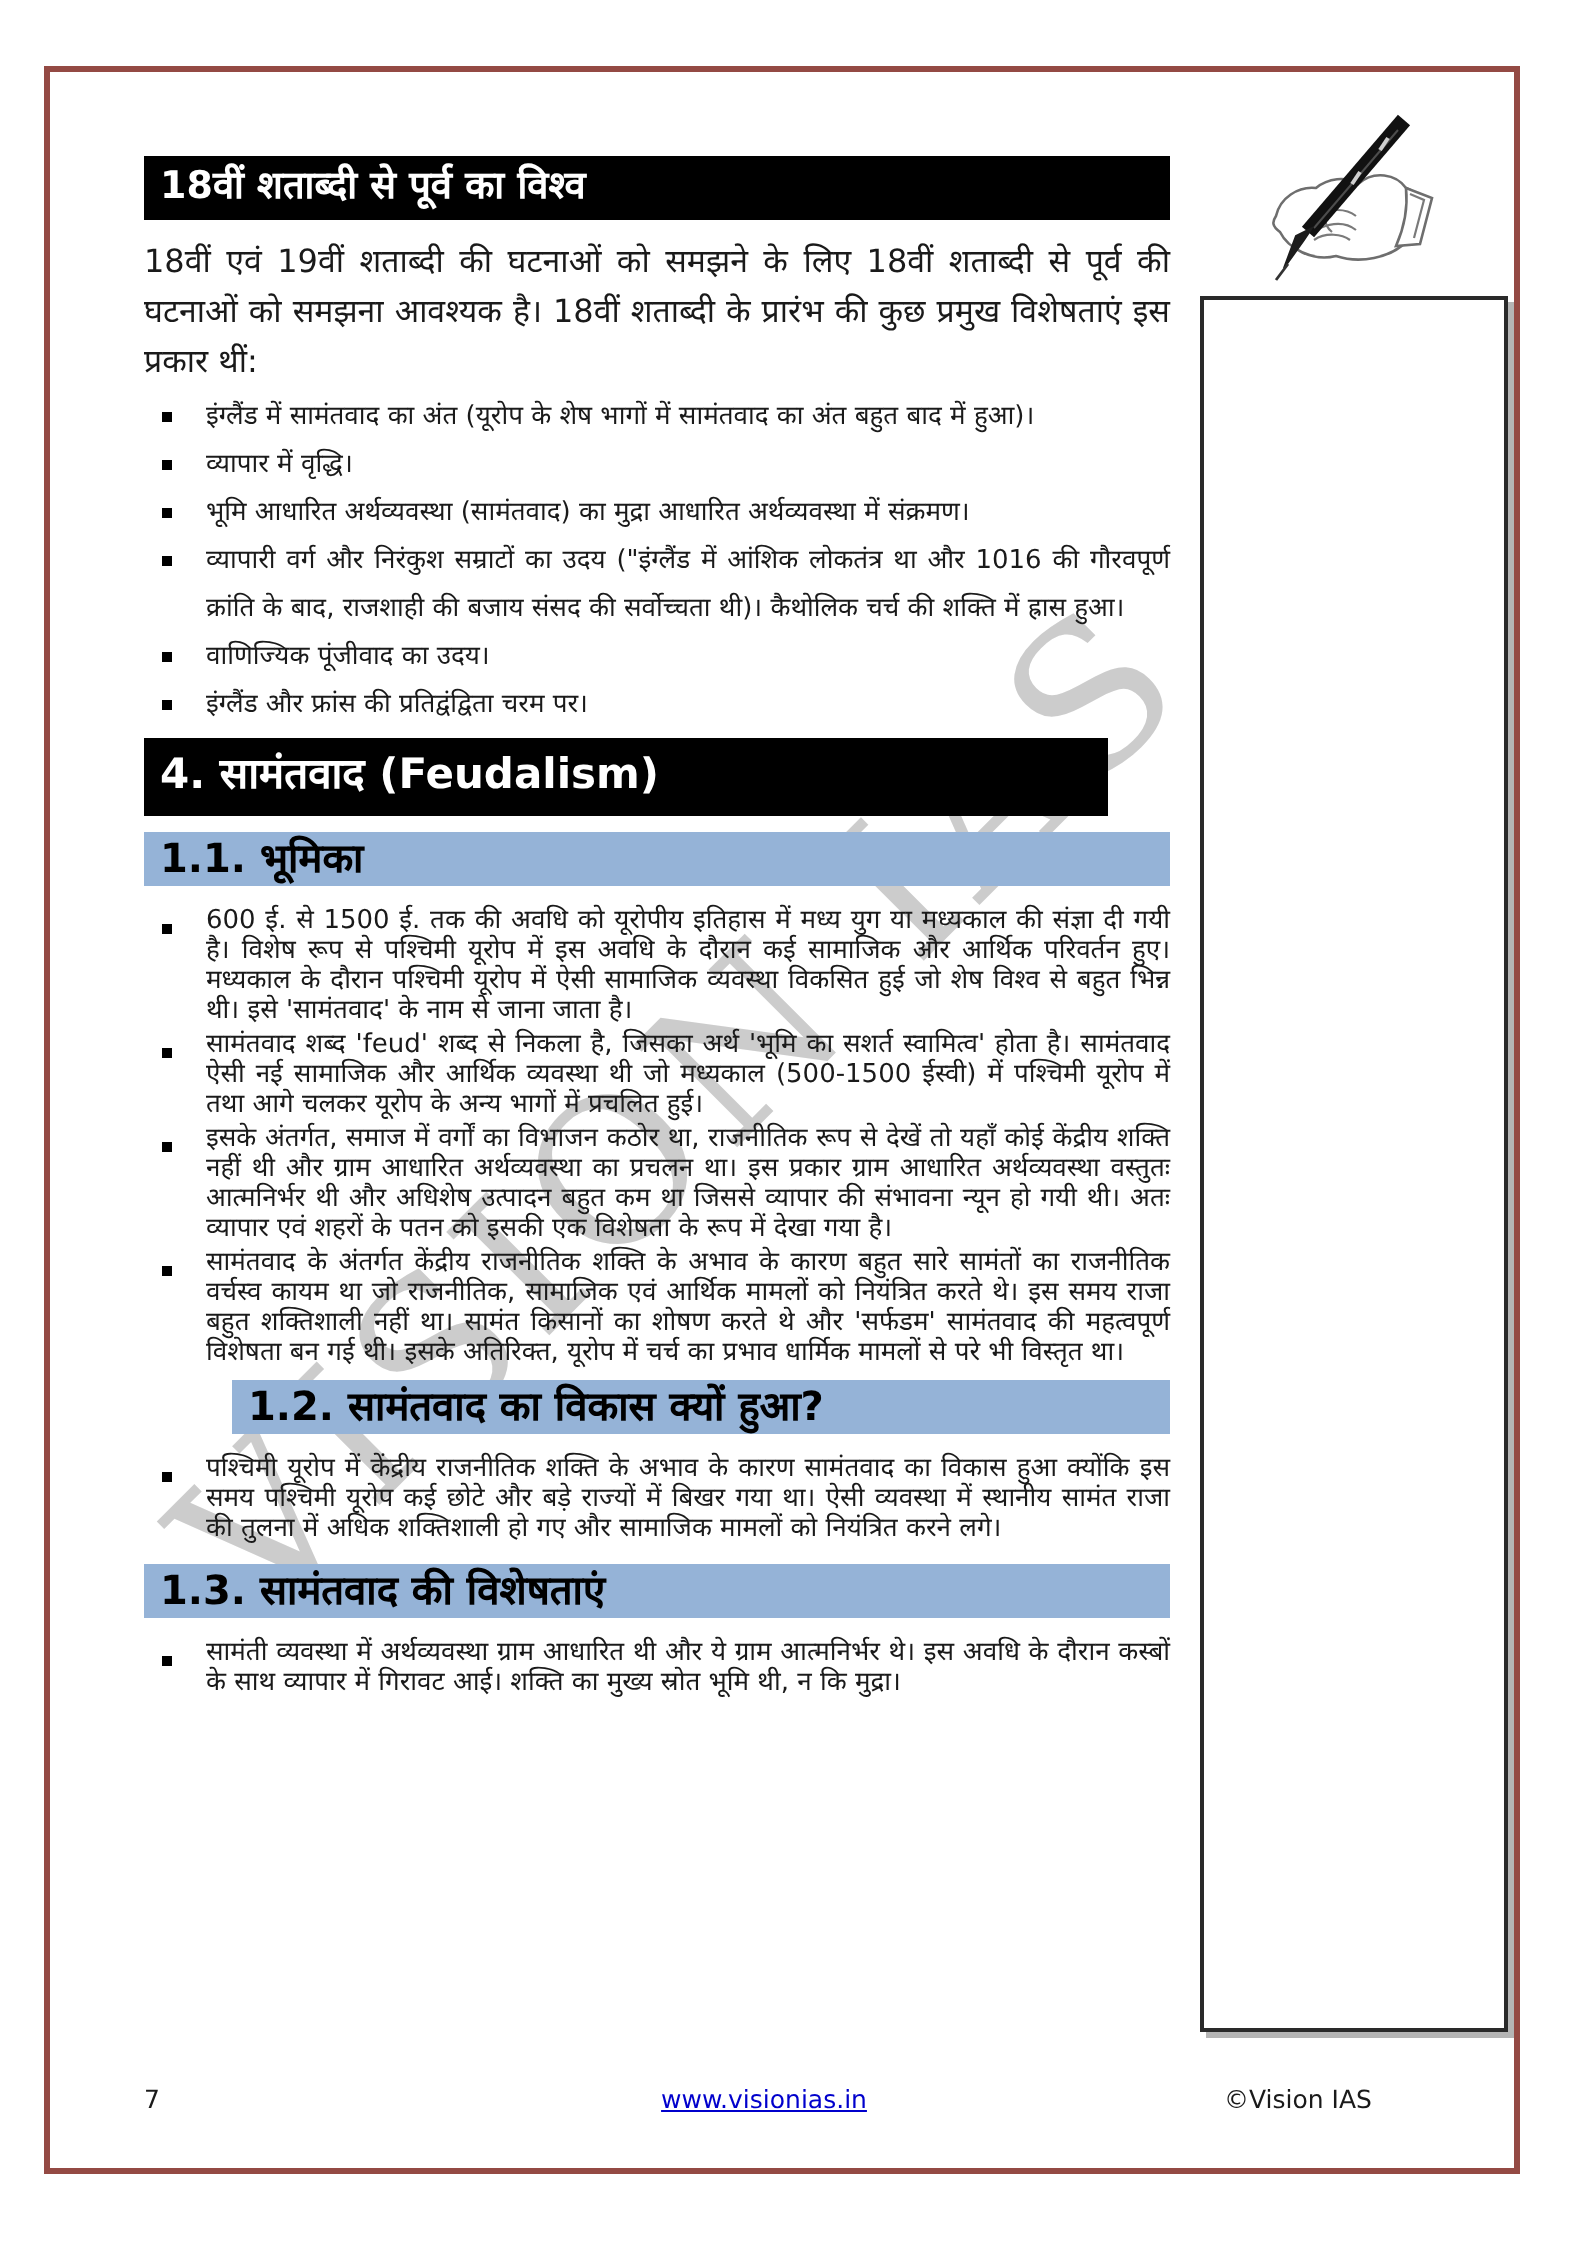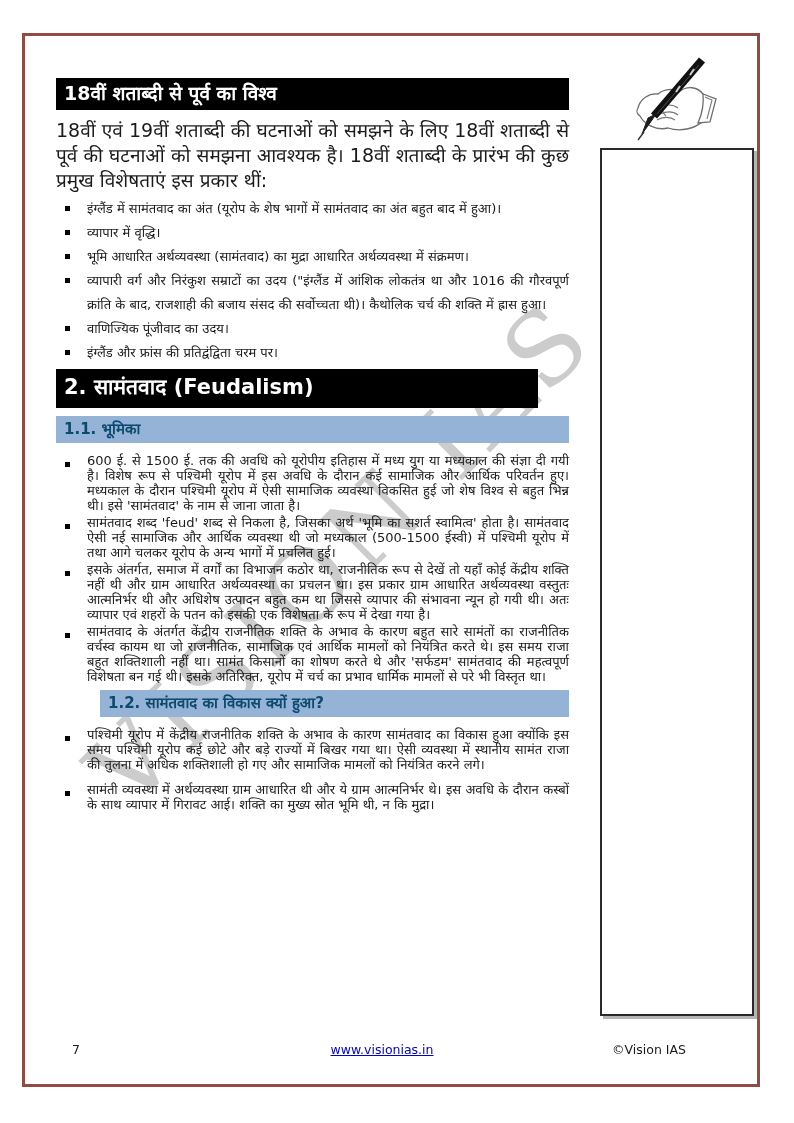--- a/index.html
+++ b/index.html
@@ -18,44 +18,44 @@
     font-family:"DejaVu Serif","Liberation Serif",serif;
     font-size:100px;letter-spacing:6px;color:#9b9b9b;opacity:0.5;
     transform:rotate(-45deg);z-index:1;pointer-events:none;
   }
   .pen-wrap{position:absolute;left:620px;top:56px;width:104px;height:92px;z-index:2;}
   .side-box{
     position:absolute;left:600px;top:148px;width:150px;height:864px;
     background:#ffffff;border:2px solid #2a2a2a;box-shadow:3px 3px 0 #b5b5b5;z-index:2;
   }
   .content{
-    position:absolute;left:56px;top:78px;width:513px;z-index:2;
+    position:absolute;left:72px;top:78px;width:513px;z-index:2;
   }
   .title-bar{
     background:#000000;color:#ffffff;font-weight:bold;font-size:19px;
     padding:3px 8px 5px 8px;line-height:24px;
   }
   .intro{
-    margin:8px 0 0 0;font-size:19px;line-height:25px;text-align:justify;
+    margin:8px 0 0 0;font-size:16px;line-height:25px;text-align:justify;
   }
   ul.blist{list-style:none;margin:4px 0 4px 0;padding:0;}
   ul.blist li{
     position:relative;padding-left:31px;font-size:13px;line-height:15px;
     text-align:justify;margin:0 0 2px 0;
   }
   ul.blist.intro-list li{line-height:24px;margin:0;}
   ul.blist li::before{
     content:"";position:absolute;left:9px;top:9px;width:5px;height:5px;background:#000;
   }
   .section-bar{
     background:#000000;color:#ffffff;font-weight:bold;font-size:21px;
     padding:5px 8px 7px 8px;margin-top:2px;width:466px;line-height:27px;
   }
   .sub-bar{
-    background:#95b3d7;color:#0c4a6e;font-weight:bold;font-size:15px;
+    background:#95b3d7;color:#000000;font-weight:bold;font-size:20px;
     padding:4px 0 5px 8px;line-height:18px;
   }
   .mt8{margin-top:8px;} .mt6{margin-top:6px;margin-left:44px;} .mt10{margin-top:10px;}
   ul.blist.body-list{margin-top:10px;}
   .footer{
     position:absolute;left:72px;top:1042px;width:650px;z-index:2;
     display:flex;justify-content:space-between;align-items:center;
     font-size:12.5px;
   }
   .footer a{color:#0000cc;font-size:12.5px;}
@@ -104,35 +104,36 @@
 
   <ul class="blist intro-list">
     <li>इंग्लैंड में सामंतवाद का अंत (यूरोप के शेष भागों में सामंतवाद का अंत बहुत बाद में हुआ)।</li>
     <li>व्यापार में वृद्धि।</li>
     <li>भूमि आधारित अर्थव्यवस्था (सामंतवाद) का मुद्रा आधारित अर्थव्यवस्था में संक्रमण।</li>
     <li>व्यापारी वर्ग और निरंकुश सम्राटों का उदय ("इंग्लैंड में आंशिक लोकतंत्र था और 1016 की गौरवपूर्ण क्रांति के बाद, राजशाही की बजाय संसद की सर्वोच्चता थी)। कैथोलिक चर्च की शक्ति में ह्रास हुआ।</li>
     <li>वाणिज्यिक पूंजीवाद का उदय।</li>
     <li>इंग्लैंड और फ्रांस की प्रतिद्वंद्विता चरम पर।</li>
   </ul>
 
-  <div class="section-bar">2. सामंतवाद (Feudalism)</div>
+  <div class="section-bar">4. सामंतवाद (Feudalism)</div>
 
   <div class="sub-bar mt8">1.1. भूमिका</div>
   <ul class="blist body-list">
     <li>600 ई. से 1500 ई. तक की अवधि को यूरोपीय इतिहास में मध्य युग या मध्यकाल की संज्ञा दी गयी है। विशेष रूप से पश्चिमी यूरोप में इस अवधि के दौरान कई सामाजिक और आर्थिक परिवर्तन हुए। मध्यकाल के दौरान पश्चिमी यूरोप में ऐसी सामाजिक व्यवस्था विकसित हुई जो शेष विश्व से बहुत भिन्न थी। इसे 'सामंतवाद' के नाम से जाना जाता है।</li>
     <li>सामंतवाद शब्द 'feud' शब्द से निकला है, जिसका अर्थ 'भूमि का सशर्त स्वामित्व' होता है। सामंतवाद ऐसी नई सामाजिक और आर्थिक व्यवस्था थी जो मध्यकाल (500-1500 ईस्वी) में पश्चिमी यूरोप में तथा आगे चलकर यूरोप के अन्य भागों में प्रचलित हुई।</li>
     <li>इसके अंतर्गत, समाज में वर्गों का विभाजन कठोर था, राजनीतिक रूप से देखें तो यहाँ कोई केंद्रीय शक्ति नहीं थी और ग्राम आधारित अर्थव्यवस्था का प्रचलन था। इस प्रकार ग्राम आधारित अर्थव्यवस्था वस्तुतः आत्मनिर्भर थी और अधिशेष उत्पादन बहुत कम था जिससे व्यापार की संभावना न्यून हो गयी थी। अतः व्यापार एवं शहरों के पतन को इसकी एक विशेषता के रूप में देखा गया है।</li>
     <li>सामंतवाद के अंतर्गत केंद्रीय राजनीतिक शक्ति के अभाव के कारण बहुत सारे सामंतों का राजनीतिक वर्चस्व कायम था जो राजनीतिक, सामाजिक एवं आर्थिक मामलों को नियंत्रित करते थे। इस समय राजा बहुत शक्तिशाली नहीं था। सामंत किसानों का शोषण करते थे और 'सर्फडम' सामंतवाद की महत्वपूर्ण विशेषता बन गई थी। इसके अतिरिक्त, यूरोप में चर्च का प्रभाव धार्मिक मामलों से परे भी विस्तृत था।</li>
   </ul>
 
   <div class="sub-bar mt6">1.2. सामंतवाद का विकास क्यों हुआ?</div>
   <ul class="blist body-list">
     <li>पश्चिमी यूरोप में केंद्रीय राजनीतिक शक्ति के अभाव के कारण सामंतवाद का विकास हुआ क्योंकि इस समय पश्चिमी यूरोप कई छोटे और बड़े राज्यों में बिखर गया था। ऐसी व्यवस्था में स्थानीय सामंत राजा की तुलना में अधिक शक्तिशाली हो गए और सामाजिक मामलों को नियंत्रित करने लगे।</li>
   </ul>
 
+  <div class="sub-bar mt10">1.3. सामंतवाद की विशेषताएं</div>
   <ul class="blist body-list">
     <li>सामंती व्यवस्था में अर्थव्यवस्था ग्राम आधारित थी और ये ग्राम आत्मनिर्भर थे। इस अवधि के दौरान कस्बों के साथ व्यापार में गिरावट आई। शक्ति का मुख्य स्रोत भूमि थी, न कि मुद्रा।</li>
   </ul>
 
 </div>
 
 <div class="footer">
   <span class="pageno">7</span>
   <a href="#">www.visionias.in</a>
   <span class="copy">©Vision IAS</span>

